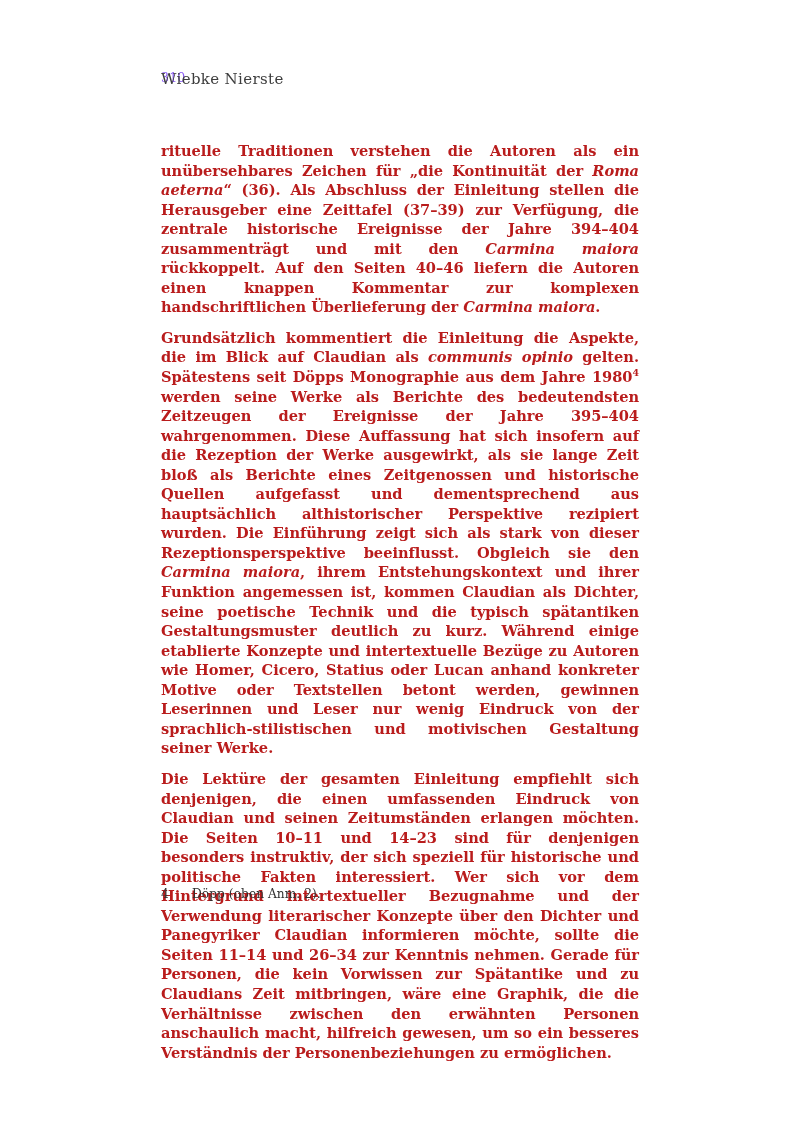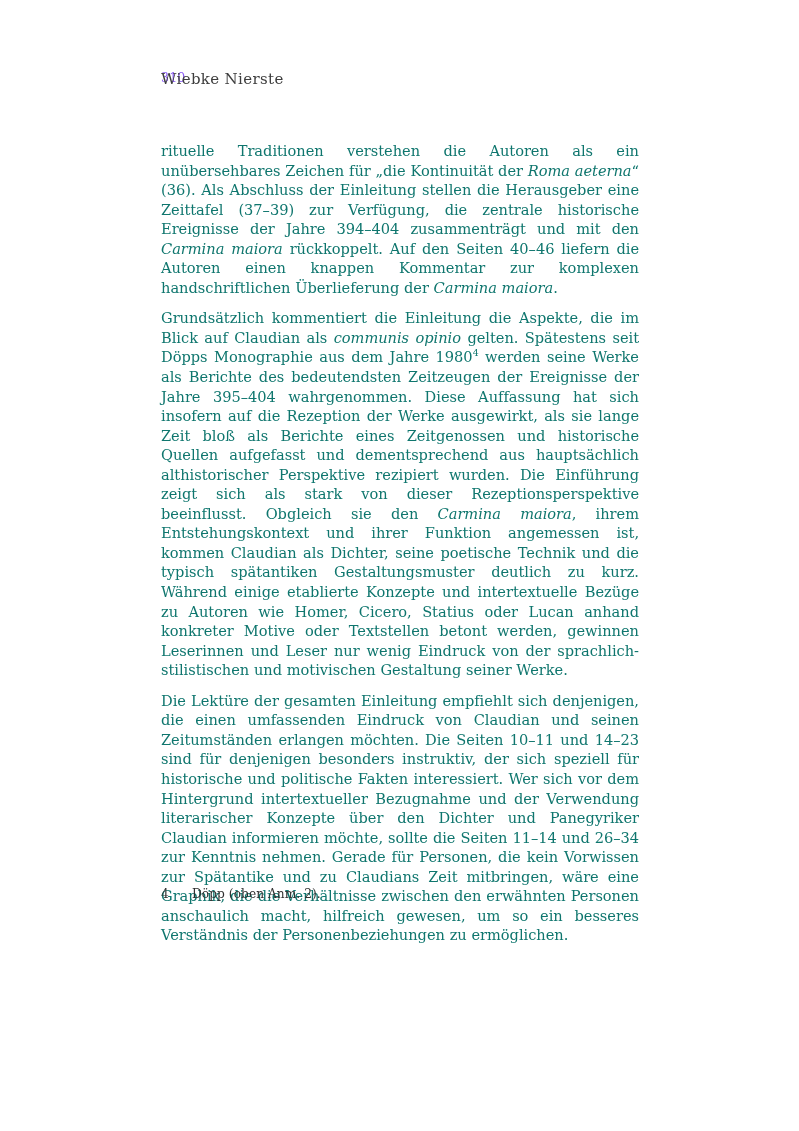--- a/index.html
+++ b/index.html
@@ -56,21 +56,22 @@
   }
   p.body {
     margin: 0 0 11px 0;
     font-size: 14.6px;
     line-height: 19.55px;
     text-align: justify;
     text-justify: inter-word;
     hyphens: none;
     letter-spacing: -0.02px;
     word-spacing: 0.1px;
-    color: #0f766e;
+    color: #b91c1c;
+    font-weight: bold;
   }
   p.body:last-child { margin-bottom: 8px; }
   i, .ital { font-style: italic; }
   sup.fnref {
     font-size: 9.4px;
     vertical-align: super;
     line-height: 0;
     letter-spacing: 0;
   }
 

